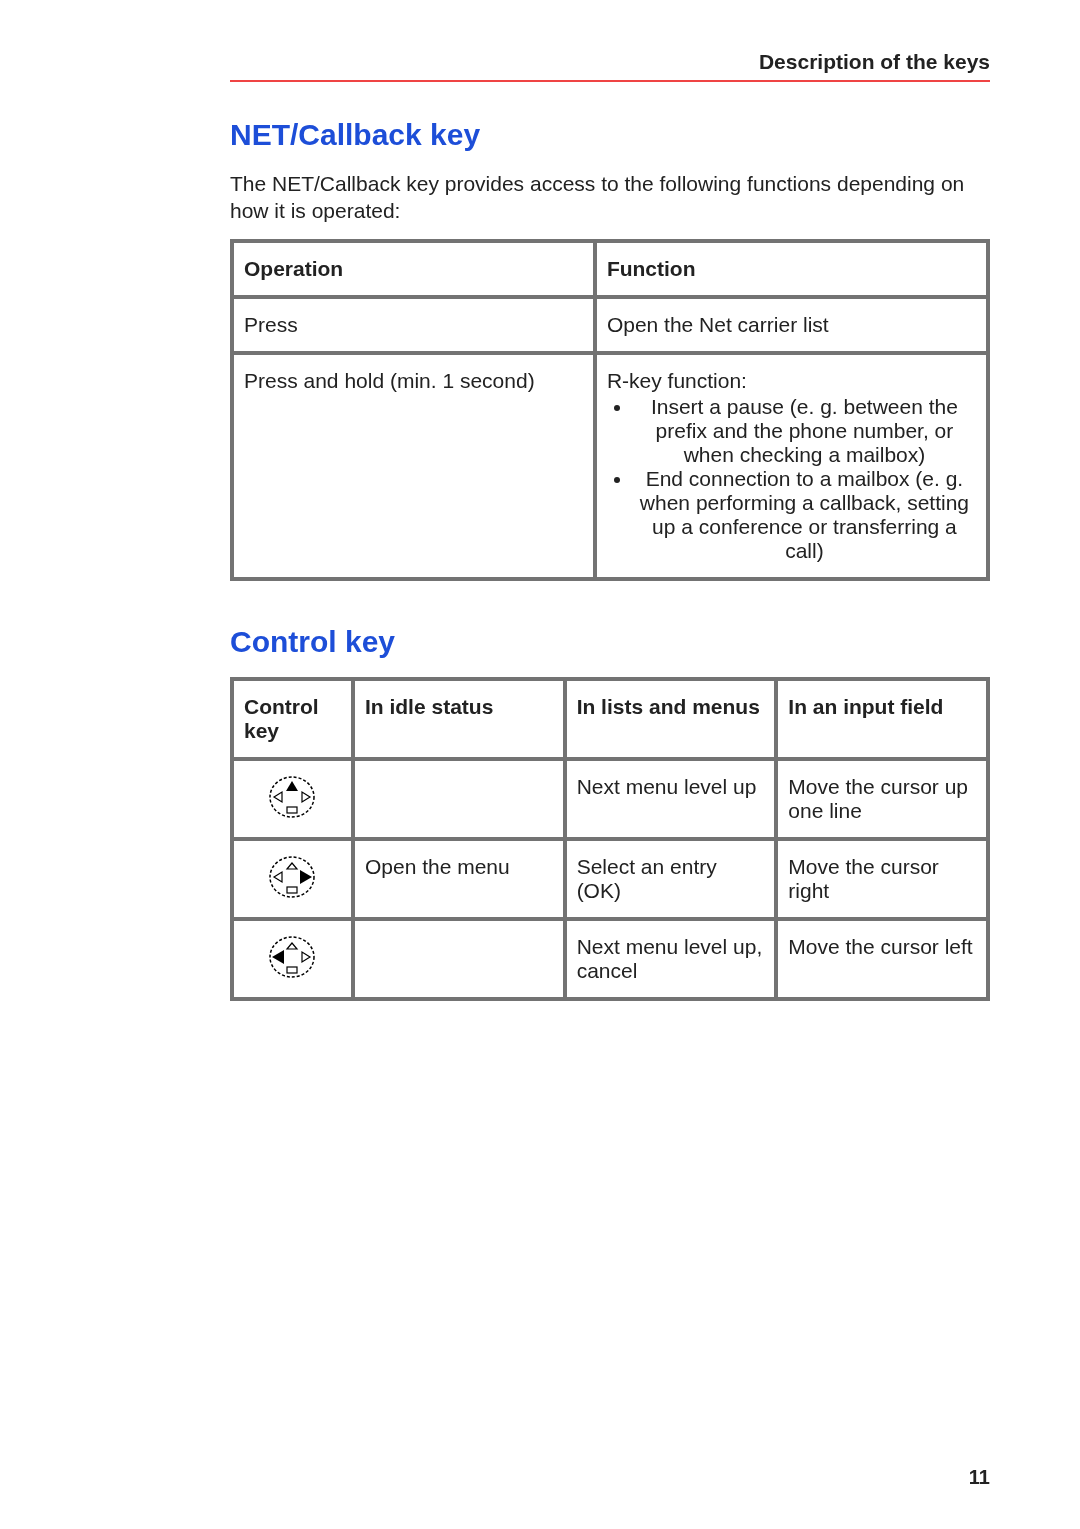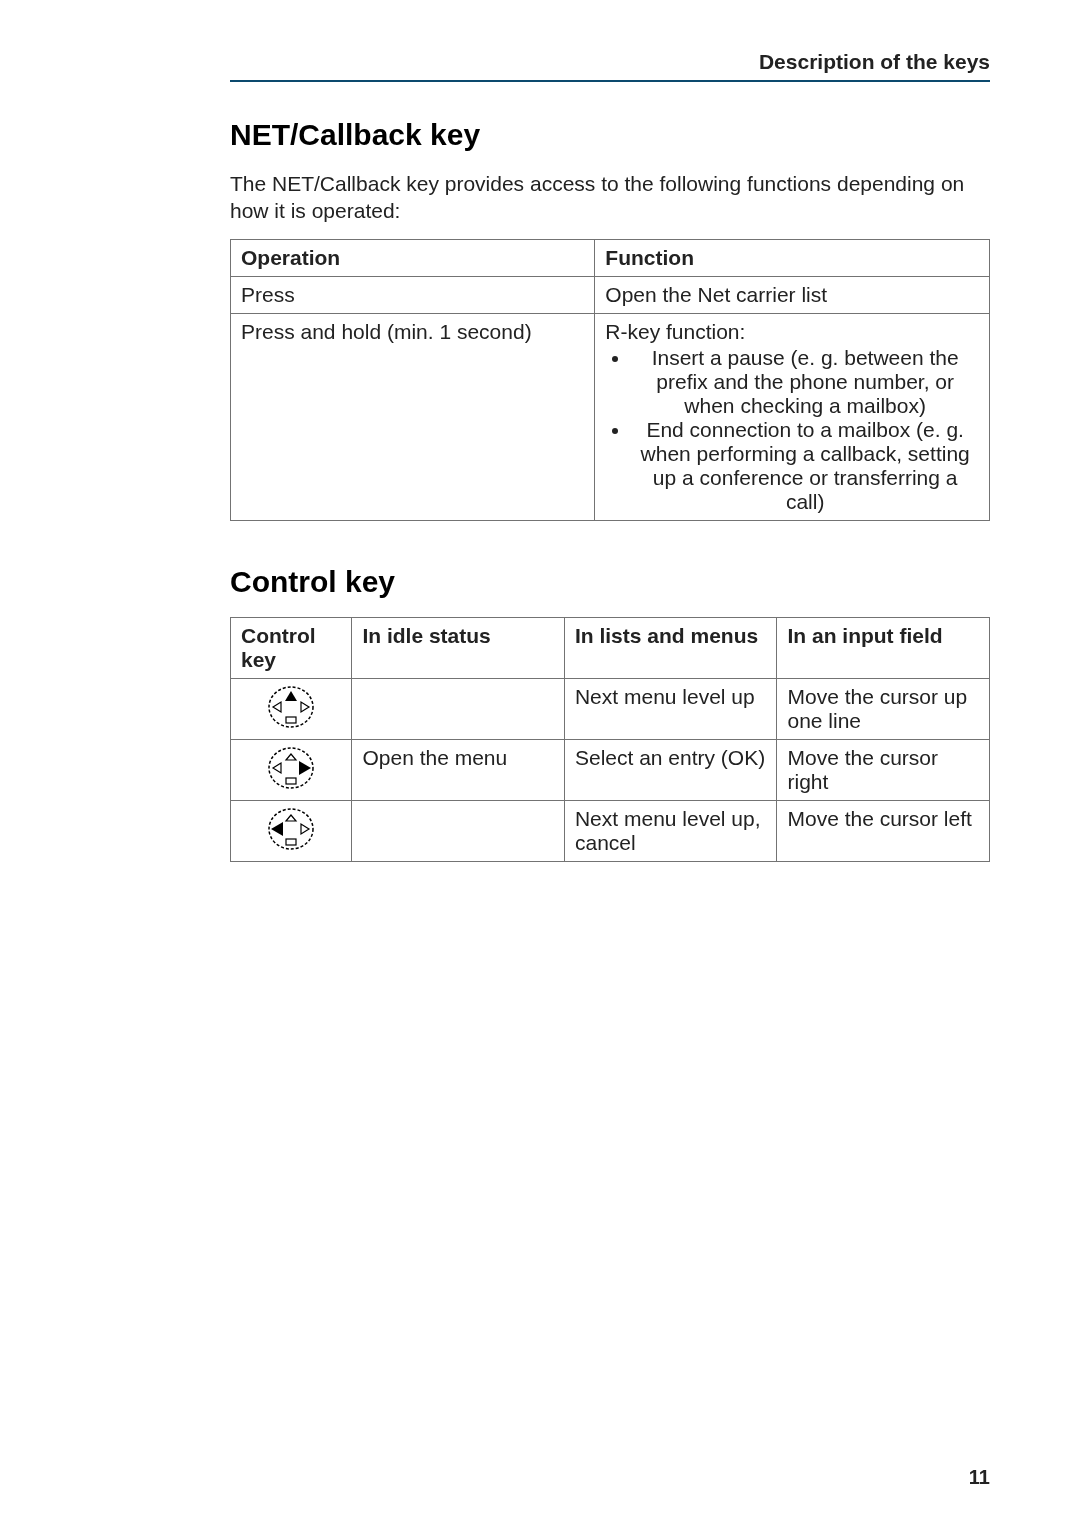--- a/index.html
+++ b/index.html
@@ -12,52 +12,52 @@
   }
   .page {
     box-sizing: border-box;
     width: 1080px;
     min-height: 1529px;
     padding: 50px 90px 40px 90px;
     position: relative;
   }
   .topbar {
     text-align: right;
-    border-bottom: 2px solid #0c4a6e;
+    border-bottom: 2px solid #ef4444;
     padding-bottom: 6px;
     margin-bottom: 36px;
     margin-left: 140px;
     font-weight: 700;
     font-size: 21px;
   }
   .leftcol {
     margin-left: 140px;
   }
   h2 {
-    color: #000000;
+    color: #1d4ed8;
     font-size: 30px;
     font-weight: 700;
     margin: 0 0 18px 0;
   }
   p {
     font-size: 21px;
     line-height: 1.3;
     margin: 0 0 14px 0;
   }
   table {
     border-collapse: collapse;
     width: 100%;
     font-size: 21px;
     margin-bottom: 44px;
   }
   th, td {
-    border: 1px solid #737373;
+    border: 4px solid #737373;
     text-align: left;
     vertical-align: top;
-    padding: 6px 10px;
+    padding: 14px 10px;
     font-weight: 400;
   }
   th {
     font-weight: 700;
   }
   .fn-cell ul {
     margin: 2px 0 0 0;
     padding-left: 26px;
     text-align: center;
   }

